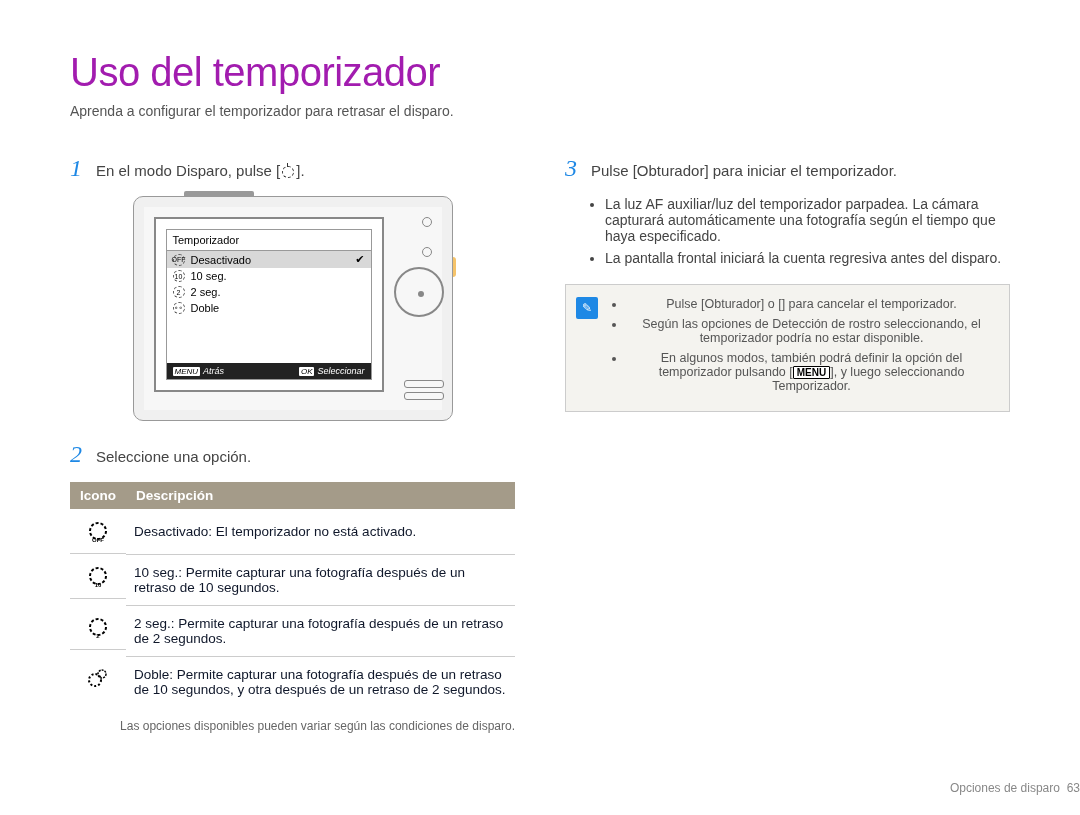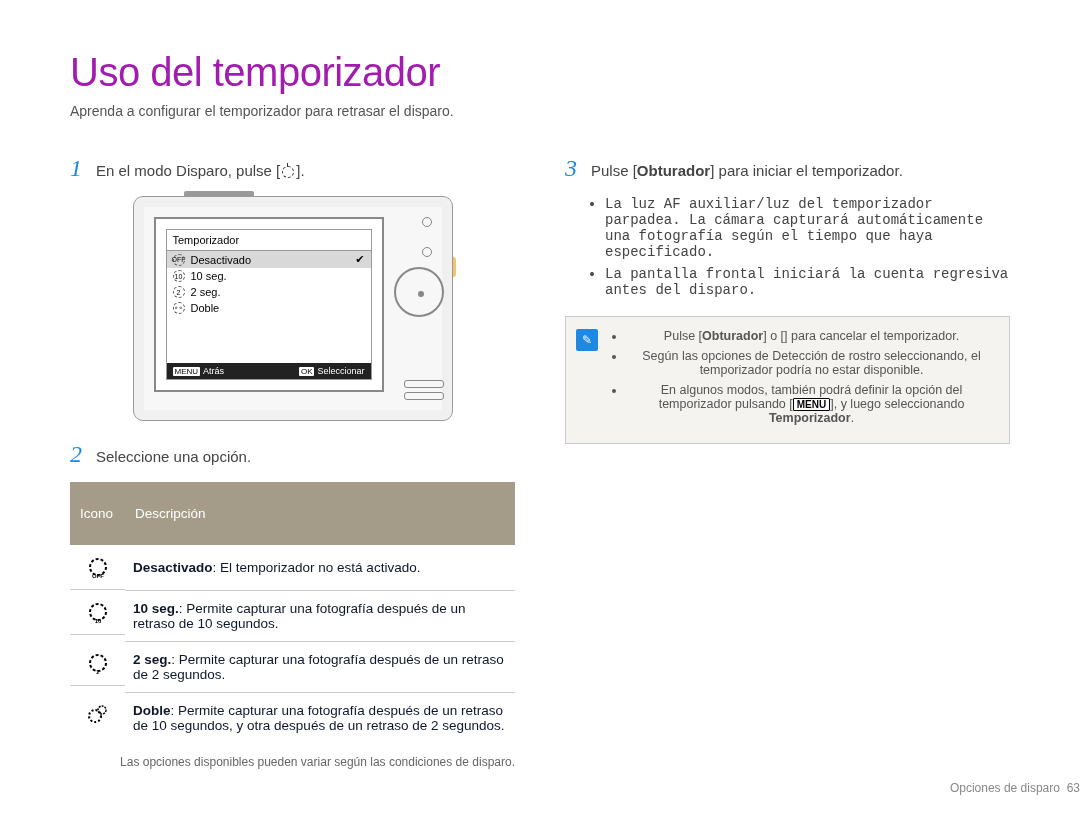--- a/index.html
+++ b/index.html
@@ -32,21 +32,21 @@
     font-style: italic;
     font-weight: 400;
     width: 26px;
     font-family: Georgia, serif;
   }
   .step-text { font-size: 15px; color: #444; }
   .step-text .icon-timer {
     display:inline-block; width:12px;height:12px;border:1.5px dashed #333;border-radius:50%;vertical-align:-2px;margin:0 2px;position:relative;
   }
   .step-text .icon-timer::after{content:'';position:absolute;width:1px;height:4px;background:#333;left:4px;top:-4px;}
-  strong { font-weight: bold; }
+  strong { font-weight: normal; }
 
   
   .camera {
     width: 320px; height: 225px;
     border: 1px solid #999; border-radius: 10px;
     margin: 12px auto 20px auto;
     background: #f7f7f7;
     position: relative;
     box-shadow: inset 0 0 0 10px #f0f0f0;
   }
@@ -55,44 +55,44 @@
     position: absolute; left: 20px; top: 20px;
     width: 230px; height: 175px;
     border: 2px solid #888; background: #fff;
   }
   .camera-screen-inner { position:absolute; left:10px; top:10px; right:10px; bottom:10px; border:1px solid #999; }
   .menu-header { font-size:11px; padding:4px 6px; border-bottom:1px solid #999; color:#000;}
   .menu-item { display:flex; align-items:center; font-size:11px; padding:2px 6px; color:#000;}
   .menu-item.selected { background:#d8d8d8; }
   .menu-item .mi-icon { width:12px;height:12px;border:1px dashed #555;border-radius:50%;margin-right:6px;font-size:7px;display:flex;align-items:center;justify-content:center;}
   .menu-check { margin-left:auto; }
-  .menu-footer { position:absolute; bottom:0; left:0; right:0; background:#222; color:#fff; font-size:9px; padding:3px 6px; display:flex; justify-content:space-between;}
+  .menu-footer { position:absolute; bottom:0; left:0; right:0; background:#222; color:#fff; font-size:9px; padding:3px 6px; display:flex; justify-content:space-between;font-style:italic;}
   .menu-footer .tag { background:#fff;color:#000;padding:0 2px;border-radius:1px;margin-right:3px;font-size:8px;}
   .dpad { position:absolute; right:8px; top:70px; width:50px; height:50px; border:2px solid #888; border-radius:50%; }
   .dpad::before { content:''; position:absolute; width:6px;height:6px;background:#888;border-radius:50%;left:22px;top:22px;}
   .dpad-highlight { position:absolute; right:-4px; top:60px; width:20px; height:20px; background:#f5c36a; border-radius:3px; z-index:-1;}
   .btns { position:absolute; right:20px; top:20px; width:10px; height:40px; display:flex; flex-direction:column; justify-content:space-between;}
   .btns span{width:10px;height:10px;border:1px solid #888;border-radius:50%;}
   .bot-btns{position:absolute;right:8px;bottom:20px;display:flex;flex-direction:column;gap:4px;}
   .bot-btns span{width:40px;height:8px;border:1px solid #888;border-radius:3px;}
 
   
   table.opt { width: 100%; border-collapse: collapse; font-size: 13.5px; }
-  table.opt th { background:#a49b89; color:#fff; text-align:left; font-weight:normal; padding:24px 10px; }
+  table.opt th { background:#a49b89; color:#fff; text-align:left; font-weight:bold; padding:6px 10px; }
   table.opt th:first-child { width:55px; }
   table.opt td { border-bottom:1px solid #ccc; padding:10px 8px; color:#0f172a; vertical-align:middle;}
   table.opt tr:last-child td { border-bottom:none; }
   .tbl-icon { display:flex;align-items:center;justify-content:center; }
   .tbl-icon svg { width:24px; height:24px; }
 
   .footnote { font-size:12px; color:#666; margin-top:12px;text-align:right; }
 
   
   ul.bullets { list-style: disc; padding-left: 40px; font-size:14px; color:#444; margin-bottom:18px;}
-  ul.bullets li { margin-bottom:6px;font-family:Liberation Mono, monospace; }
+  ul.bullets li { margin-bottom:6px; }
 
   
   .note-box { border:1px solid #ccc; background:#f4f3ef; padding:12px 12px 12px 46px; position:relative; font-size:12.5px; color:#555;}
   .note-box .note-icon { position:absolute; left:10px; top:12px; width:22px;height:22px;background:#1e88e5;color:#fff;border-radius:2px;display:flex;align-items:center;justify-content:center;font-size:12px;}
   .note-box ul { list-style: disc; padding-left: 14px; text-align: center; }
   .note-box li { margin-bottom:6px; }
   .menu-key { background:#fff;color:#000;border:1px solid #000;font-size:10px;padding:0 3px;border-radius:1px;font-weight:bold;}
 
   .page-footer { position:absolute; bottom:20px; left:0; right:0; text-align:right; font-size:12px; color:#888;}
 </style>

